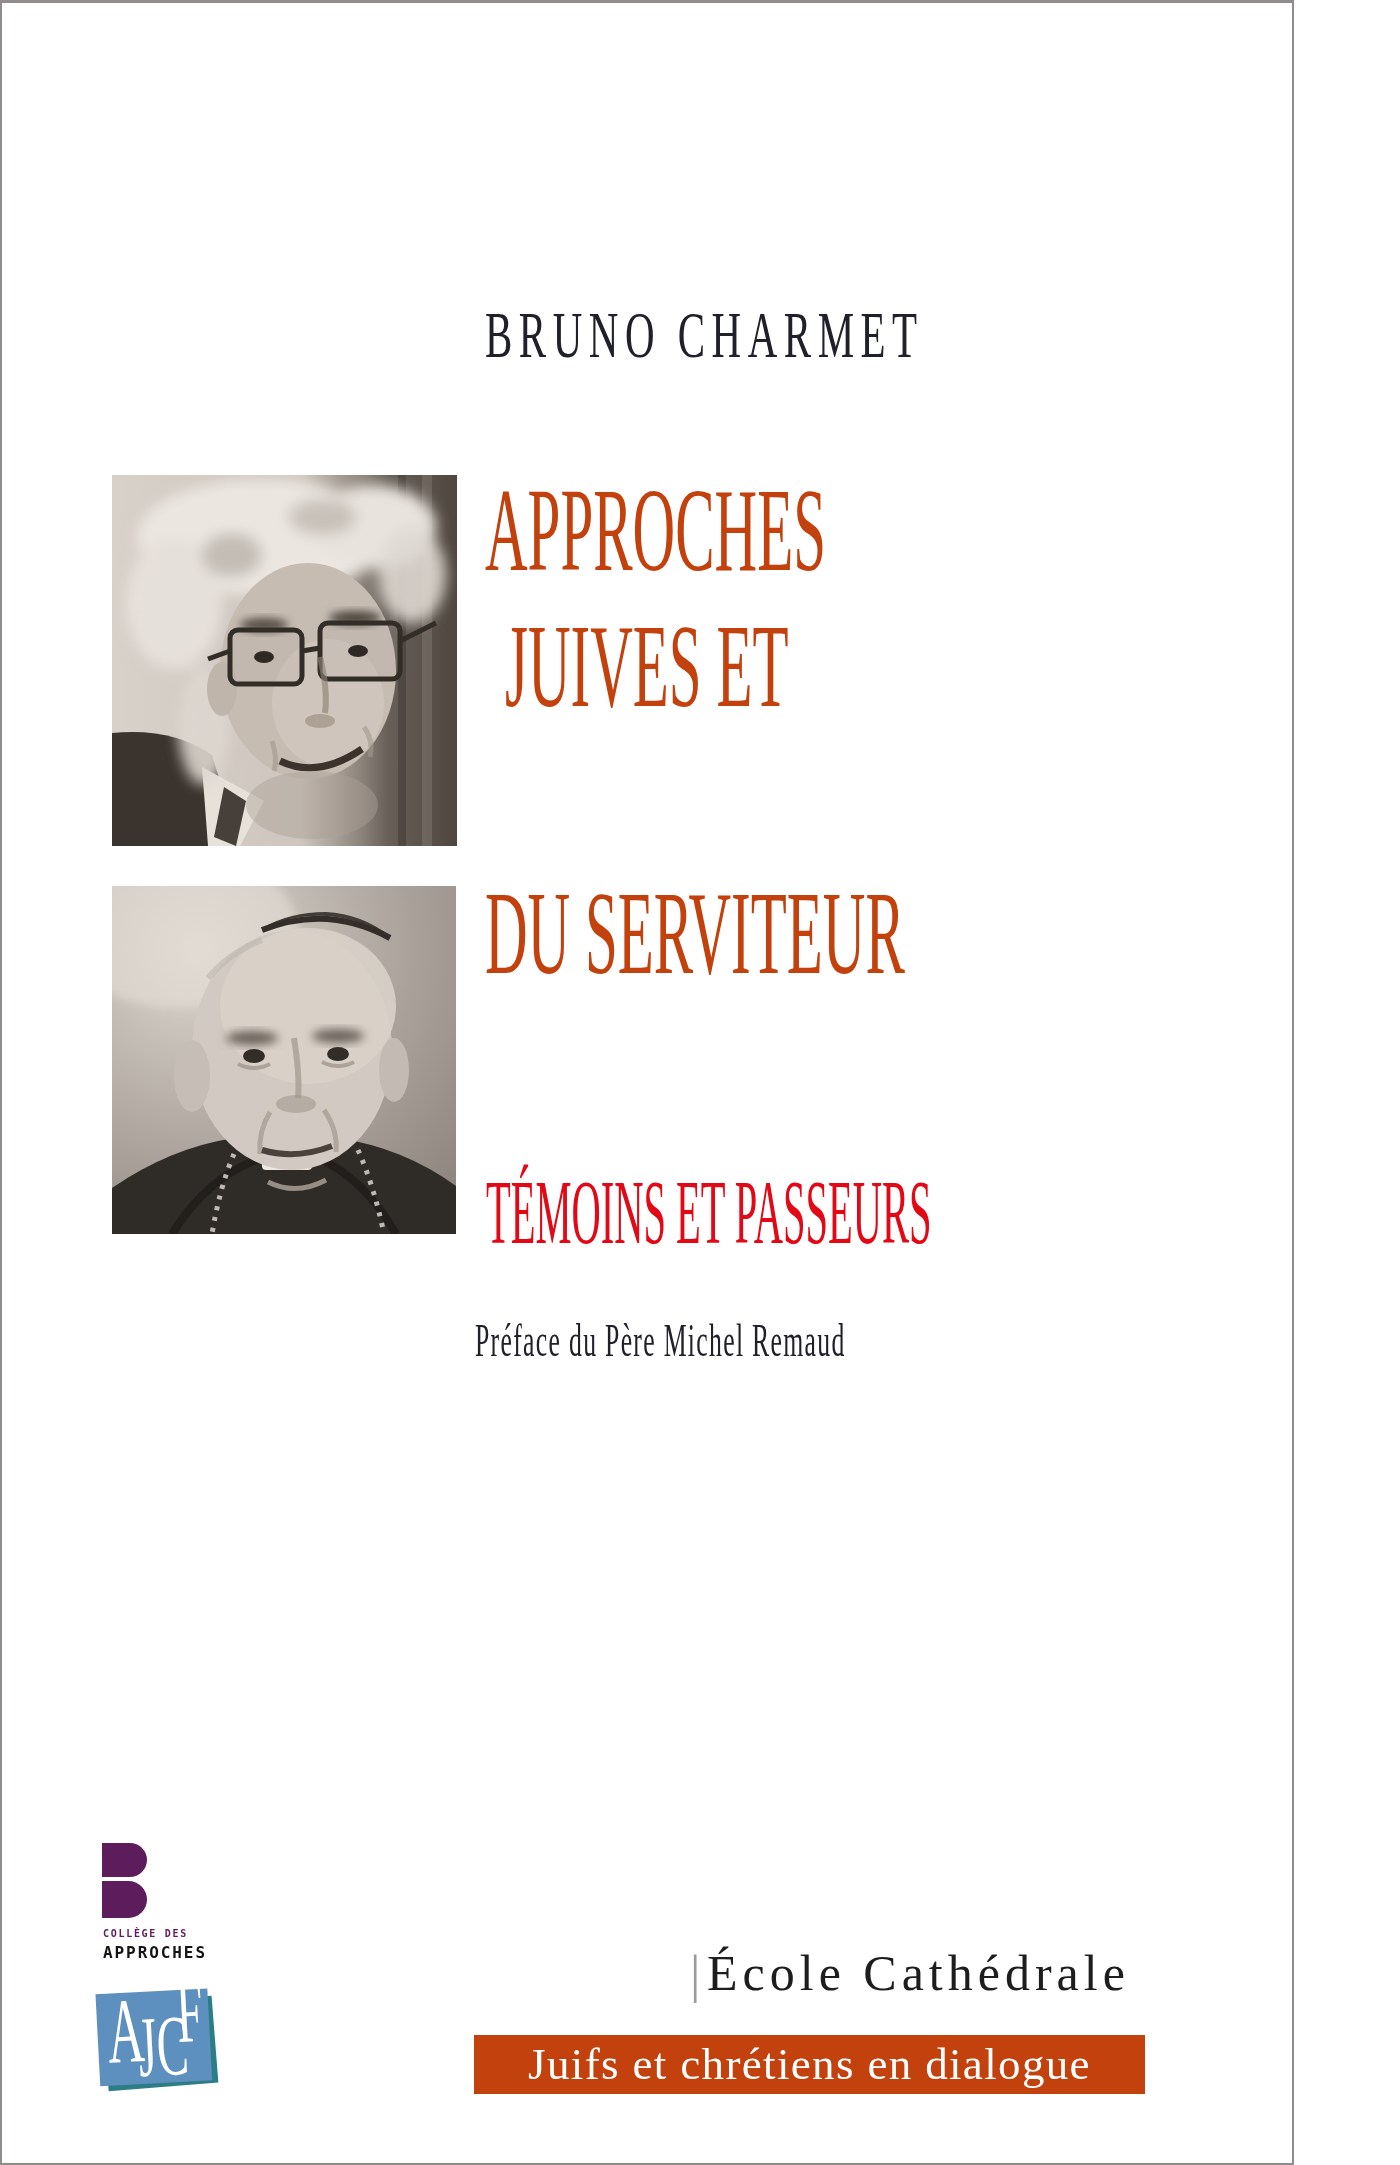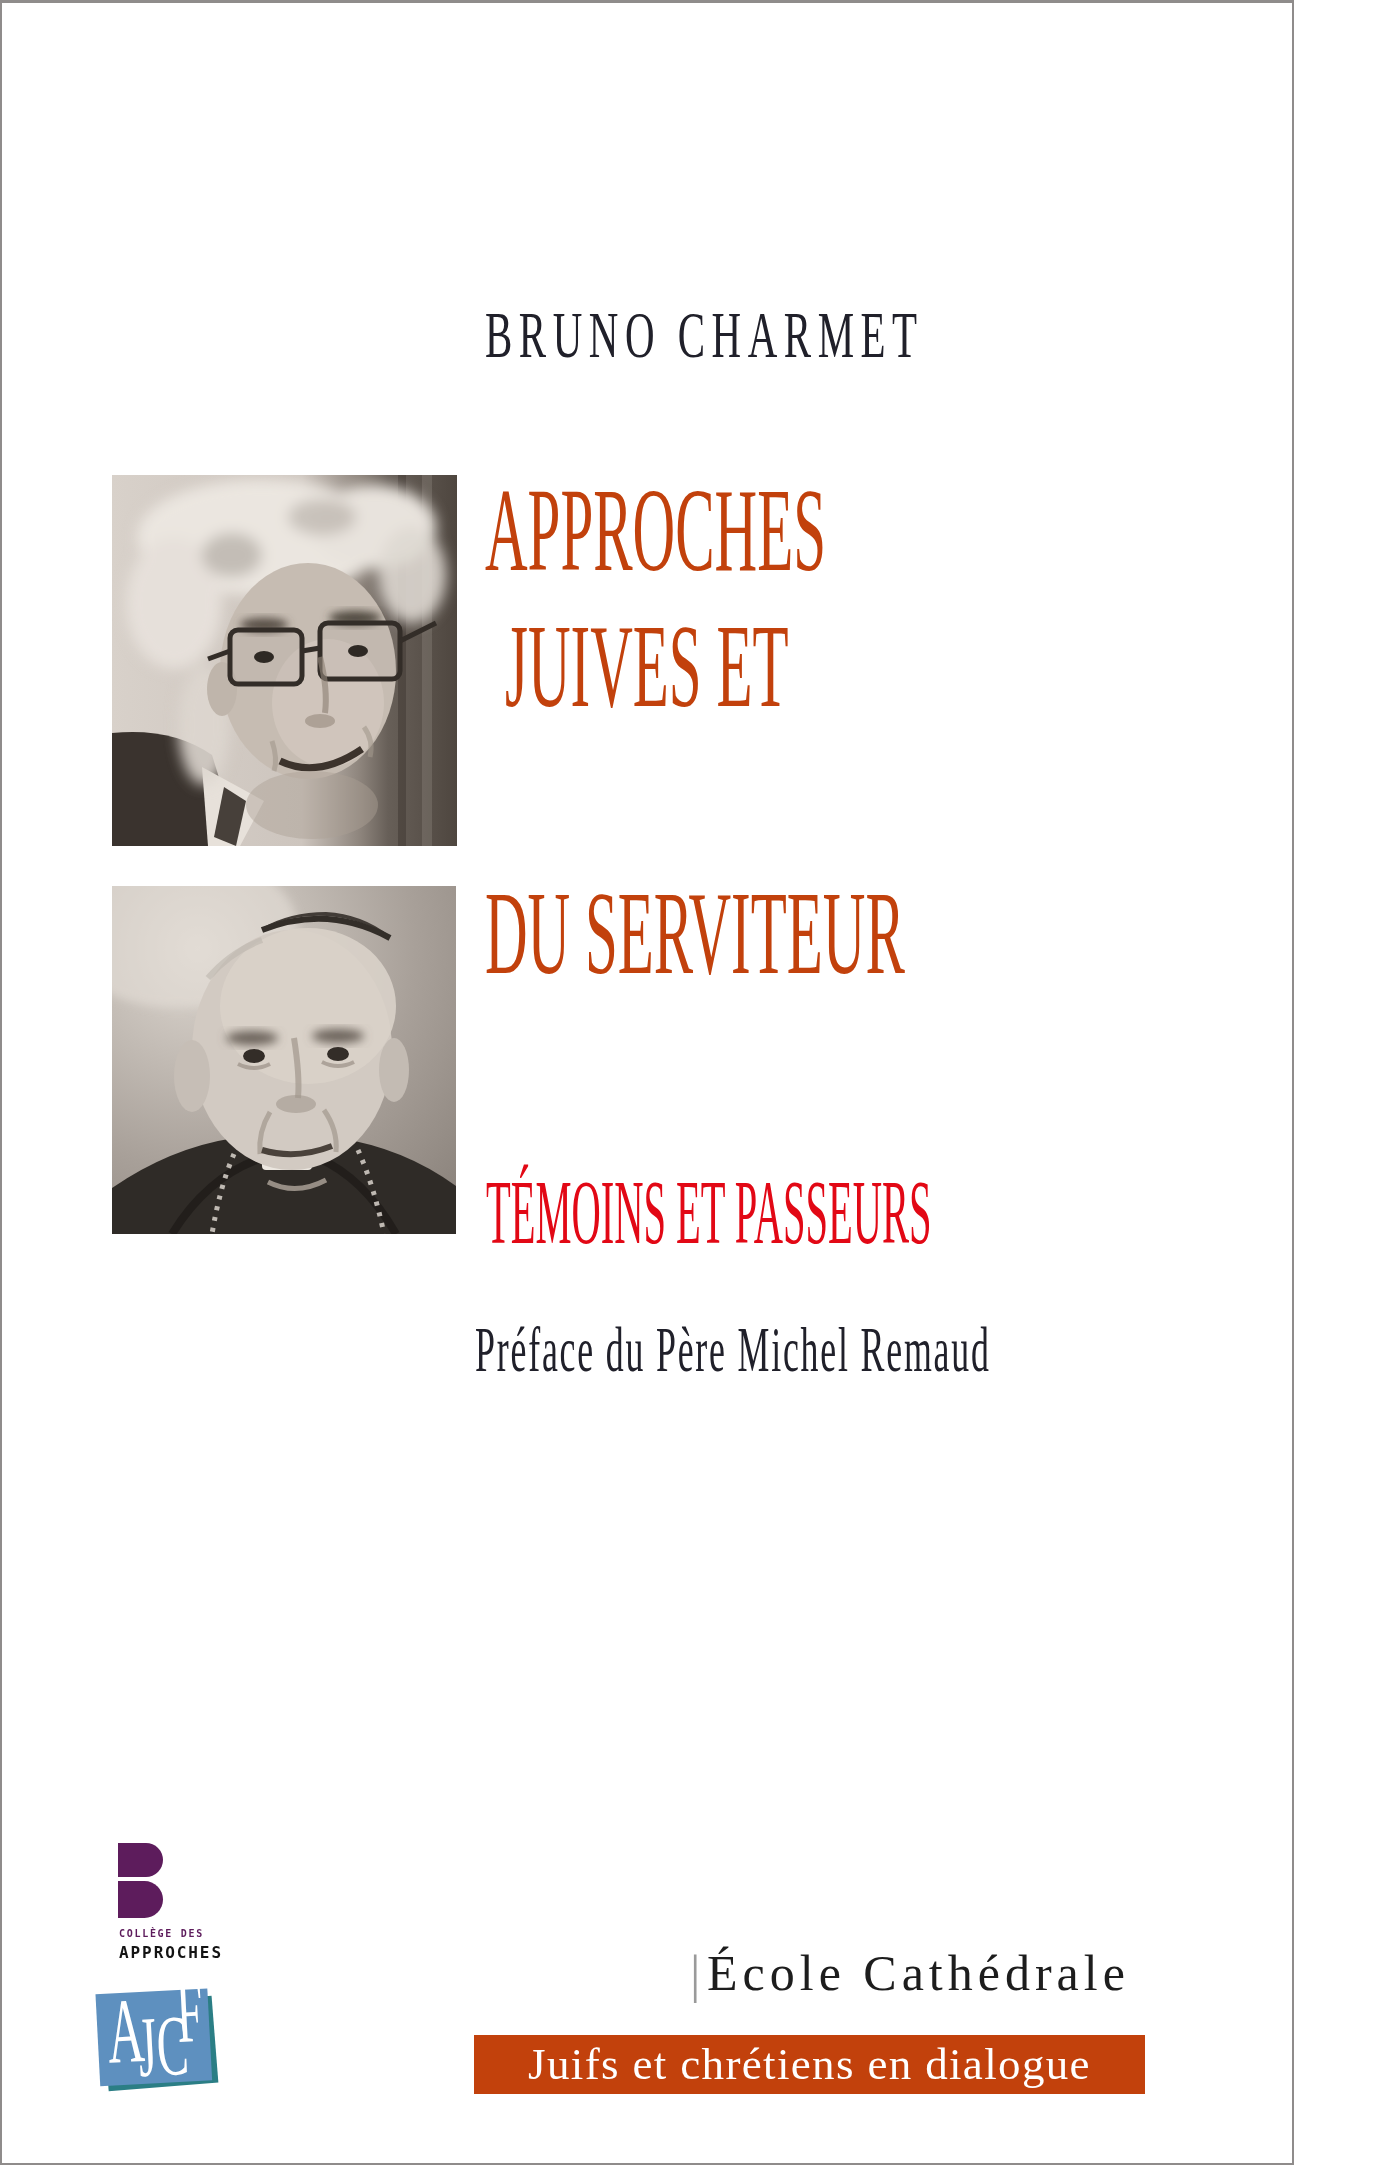--- a/index.html
+++ b/index.html
@@ -19,29 +19,29 @@
   .sx44{transform:scaleX(0.44);}
   .sx56{transform:scaleX(0.56);}
   .sx62{transform:scaleX(0.62);}
   .sx67{transform:scaleX(0.67);}
   .sx55{transform:scaleX(0.55);}
 
   .author{left:483px;top:299px;font-size:66px;letter-spacing:0.16em;color:#20202a;}
   .title-line{left:483px;font-size:118px;color:#c2410c;}
   .t1{top:469px;} .t2{top:605px;margin-left:20px;} .t3{top:734px;} .t4{top:872px;} .t5{top:1009px;}
   .subtitle{left:484px;top:1163px;font-size:92px;color:#e20815;}
-  .preface{left:473px;top:1315px;font-size:64px;letter-spacing:0.05em;color:#20202a;}
+  .preface{left:473px;top:1315px;font-size:46px;letter-spacing:0.05em;color:#20202a;}
 
   .photo{position:absolute;margin:0;padding:0;display:block;}
   .photo1{left:110px;top:472px;width:345px;height:371px;}
   .photo2{left:110px;top:883px;width:344px;height:348px;}
   .photo svg{display:block;width:100%;height:100%;}
 
   
-  .bernardins{left:116px;top:1840px;width:140px;height:125px;}
+  .bernardins{left:100px;top:1840px;width:140px;height:125px;}
   .b-shape{position:absolute;left:0;width:45px;background:#5d1c5c;
            border-radius:0 24px 24px 0;}
   .b-top{top:0;height:34px;}
   .b-bot{top:38px;height:37px;}
   .b-college{position:absolute;left:1px;top:86px;
              font-family:"DejaVu Sans Mono", monospace;font-weight:bold;
              font-size:10px;letter-spacing:0.17em;color:#5d1c5c;}
   .b-name{position:absolute;left:1px;top:102px;
           font-family:"DejaVu Sans Mono", monospace;font-weight:bold;
           font-size:16px;letter-spacing:0.12em;color:#141414;}

